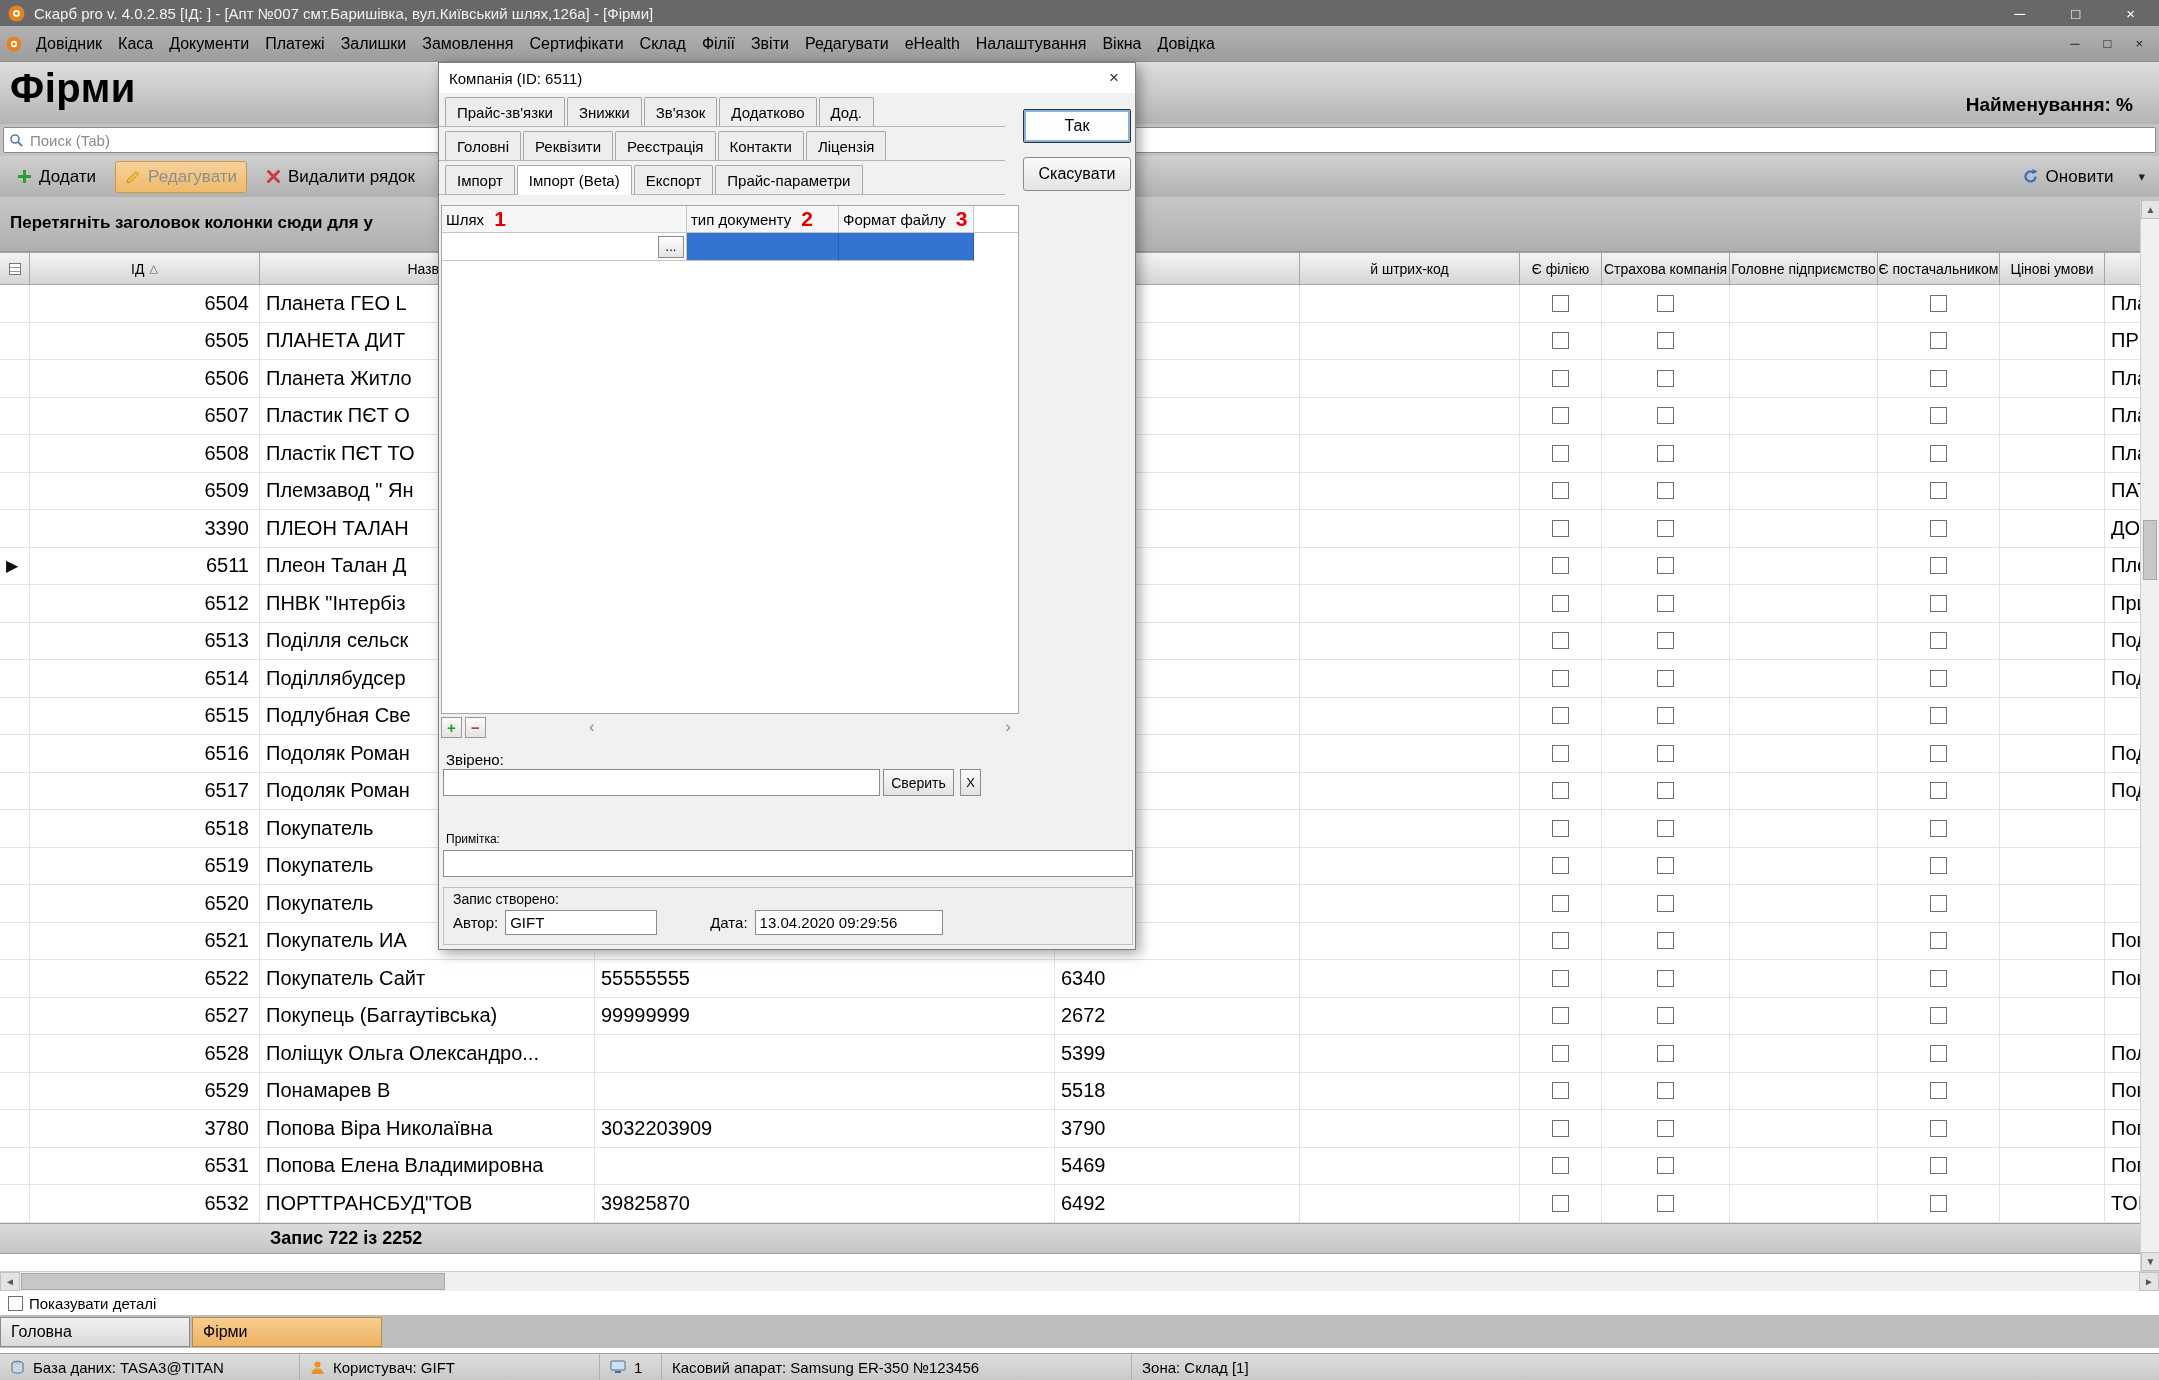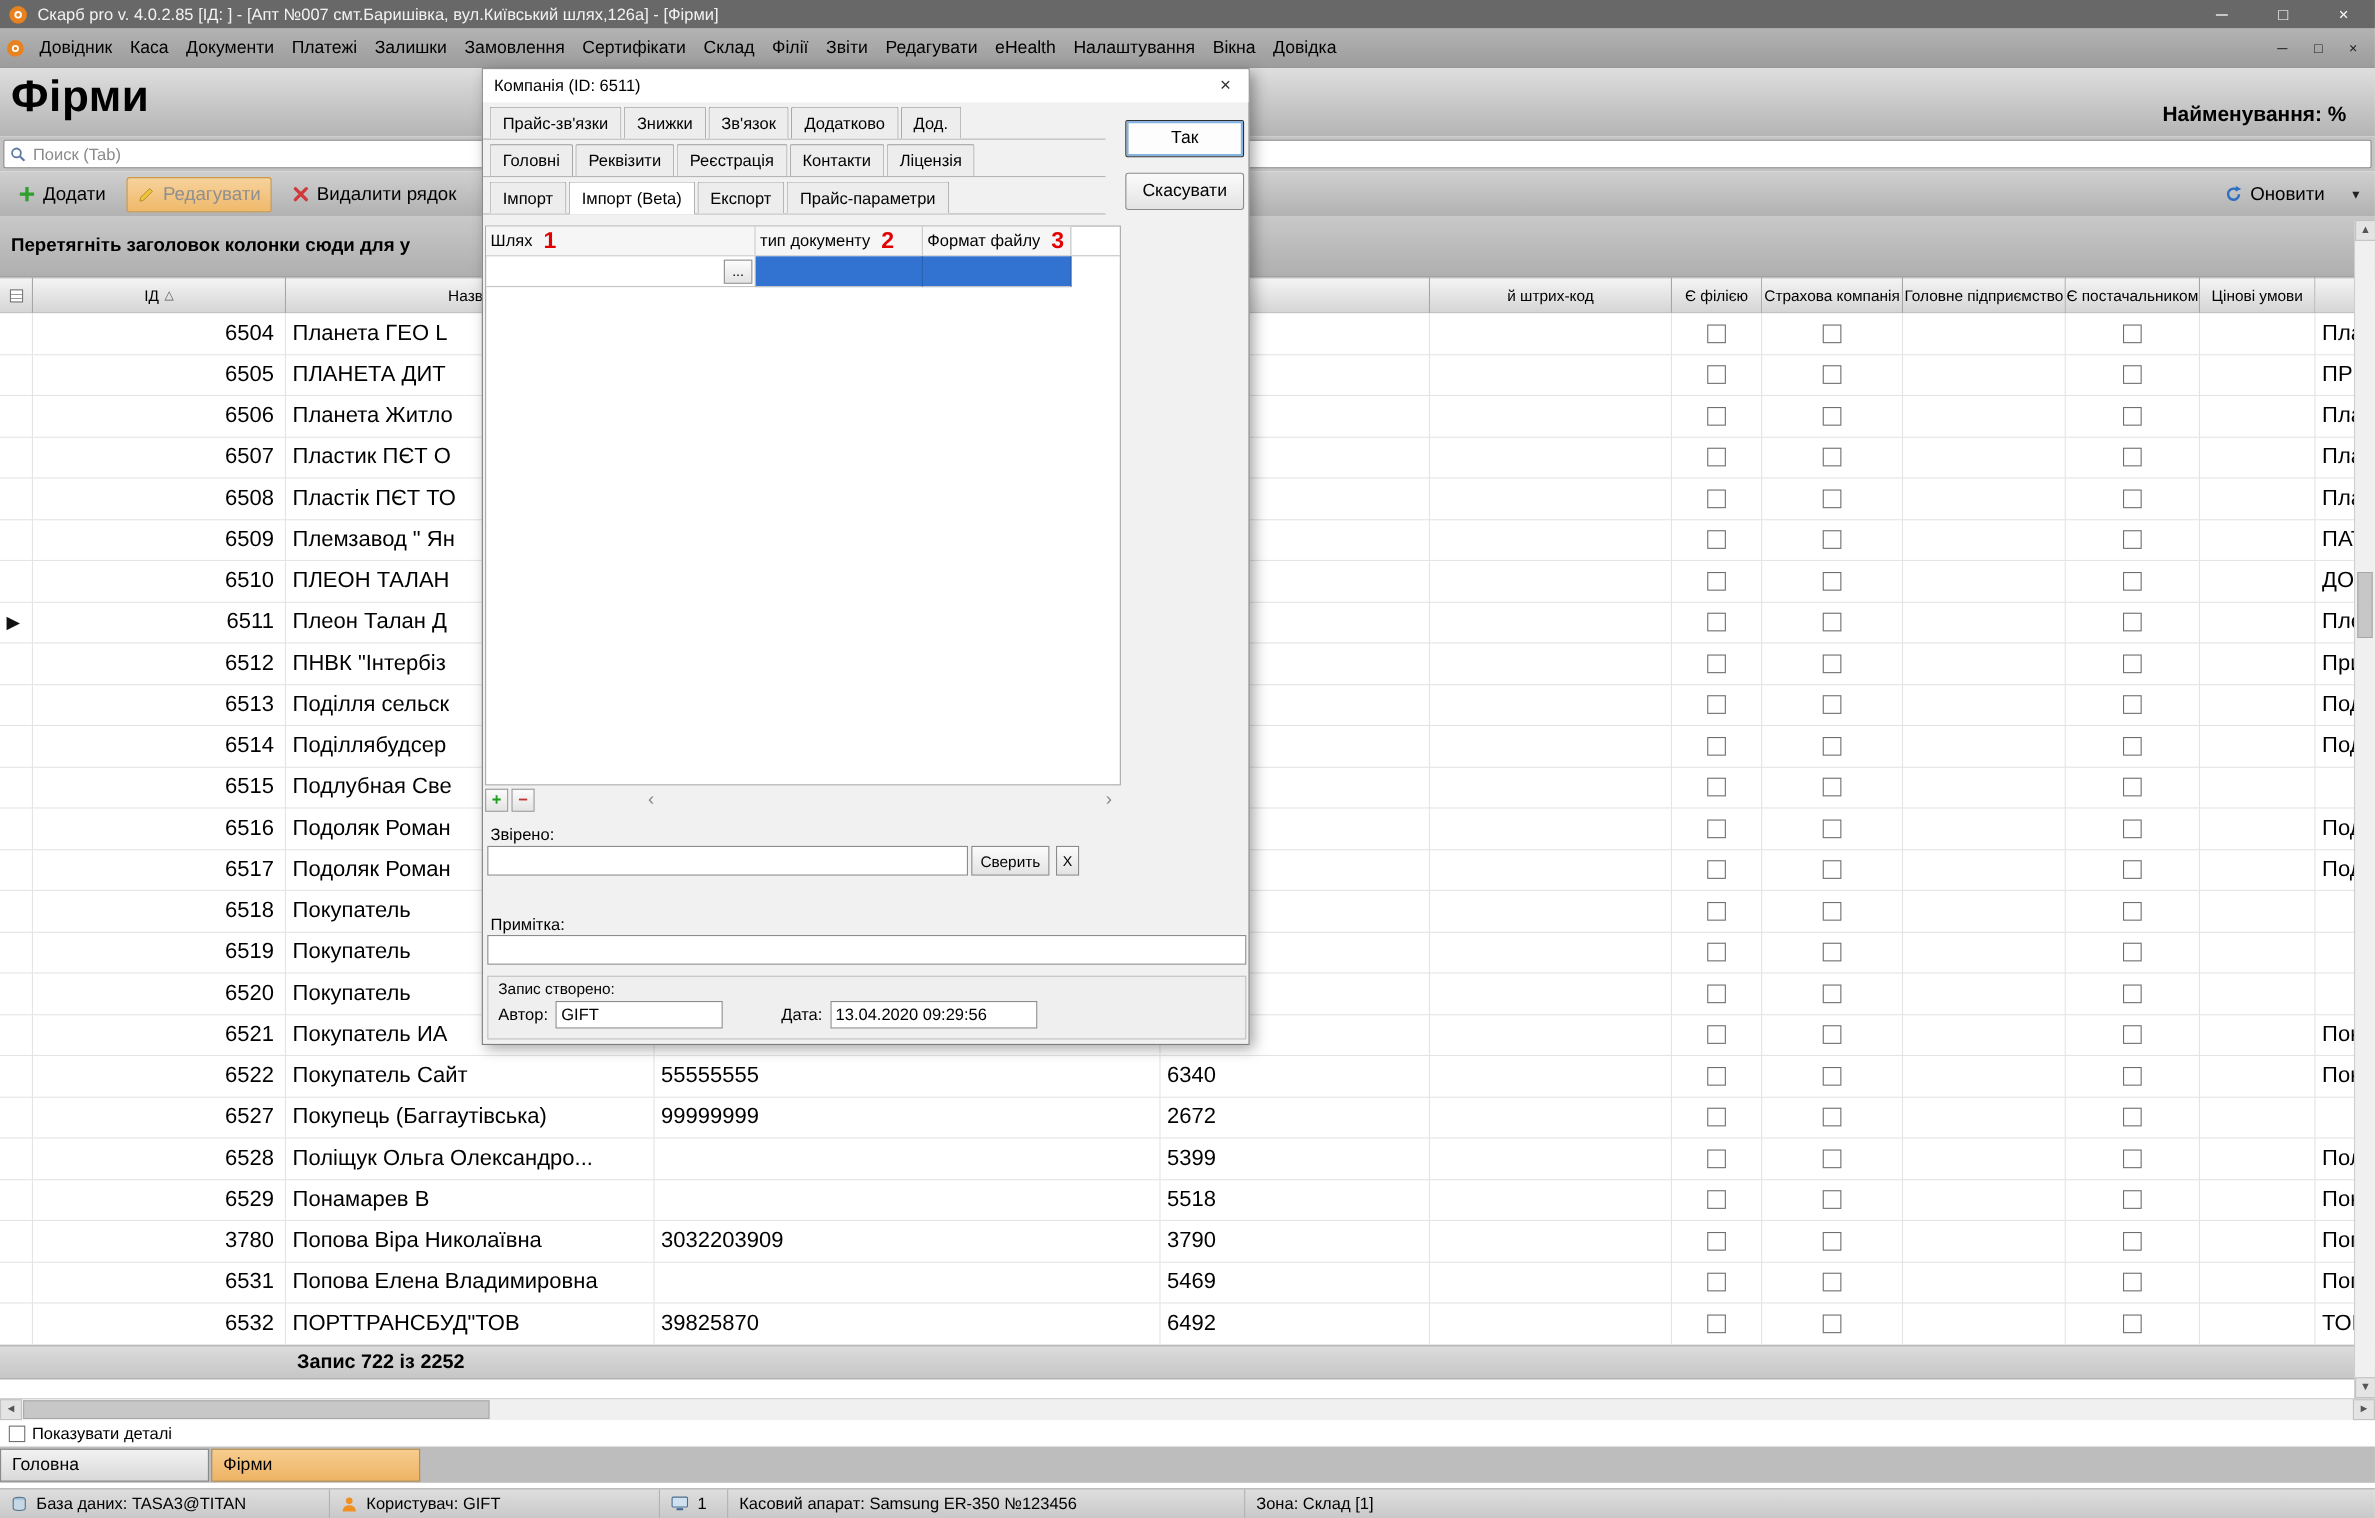--- a/index.html
+++ b/index.html
@@ -99,21 +99,21 @@
   #dlg-gridbar{position:absolute;left:2px;top:653px;width:578px;height:22px;display:flex;align-items:center}
   .mini-btn{width:21px;height:21px;border:1px solid #9a9a9a;background:linear-gradient(#fbfbfb,#e4e4e4);font-size:15px;font-weight:bold;display:flex;align-items:center;justify-content:center;margin-right:3px}
   #btn-plus{color:#1e9e1e}#btn-minus{color:#c03636}
   .chev{color:#8a8a8a;font-size:17px}
   #chev-l{margin-left:100px}
   #chev-r{margin-left:auto;margin-right:8px}
   #dlg-checked-label{position:absolute;left:7px;top:688px;font-size:15px}
   #dlg-checked-input{position:absolute;left:4px;top:706px;width:437px;height:27px;border:1px solid #8c8c8c;background:#fff;font-size:15px;padding:0 4px}
   #dlg-check-btn{position:absolute;left:444px;top:706px;width:71px;height:27px;background:linear-gradient(#fbfbfb,#e3e3e3);border:1px solid #8c8c8c;font-size:14px}
   #dlg-x-btn{position:absolute;left:521px;top:706px;width:21px;height:27px;background:linear-gradient(#fbfbfb,#e3e3e3);border:1px solid #8c8c8c;font-size:13px}
-  #dlg-note-label{position:absolute;left:7px;top:769px;font-size:15px}
+  #dlg-note-label{position:absolute;left:7px;top:769px;font-size:12px}
   #dlg-note-input{position:absolute;left:4px;top:787px;width:690px;height:27px;border:1px solid #8c8c8c;background:#fff;font-size:15px;padding:0 4px}
   #dlg-created{position:absolute;left:4px;top:824px;width:690px;height:58px;border:1px solid #c0c0c0;background:#efefef;padding:3px 9px}
   #dlg-created-label{font-size:14px}
   #dlg-created-row{display:flex;align-items:center;margin-top:3px;gap:7px;font-size:15px}
   #dlg-author-input{width:152px;height:25px;border:1px solid #8c8c8c;background:#fff;font-size:15px;padding:0 4px}
   #dlg-date-label{margin-left:46px}
   #dlg-date-input{width:188px;height:25px;border:1px solid #8c8c8c;background:#fff;font-size:15px;padding:0 4px}
 </style>
 </head>
 <body>
@@ -377,21 +377,21 @@
       </div>
       <div class="cell c8" style="width: 148px;"></div>
       <div class="cell c9" style="width: 122px;">
         <span class="checkbox"></span>
       </div>
       <div class="cell c10" style="width: 105px;"></div>
       <div class="cell c11" style="width: 160px;">ПАТ</div>
     </div>
     <div class="grid-row">
       <div class="cell c0" style="width: 30px;"></div>
-      <div class="cell c1" style="width: 230px;">6510</div>
+      <div class="cell c1" style="width: 230px;">3390</div>
       <div class="cell c2" style="width: 335px;">ПЛЕОН ТАЛАН</div>
       <div class="cell c3" style="width: 460px;"></div>
       <div class="cell c4" style="width: 245px;"></div>
       <div class="cell c5" style="width: 220px;"></div>
       <div class="cell c6" style="width: 82px;">
         <span class="checkbox"></span>
       </div>
       <div class="cell c7" style="width: 128px;">
         <span class="checkbox"></span>
       </div>

